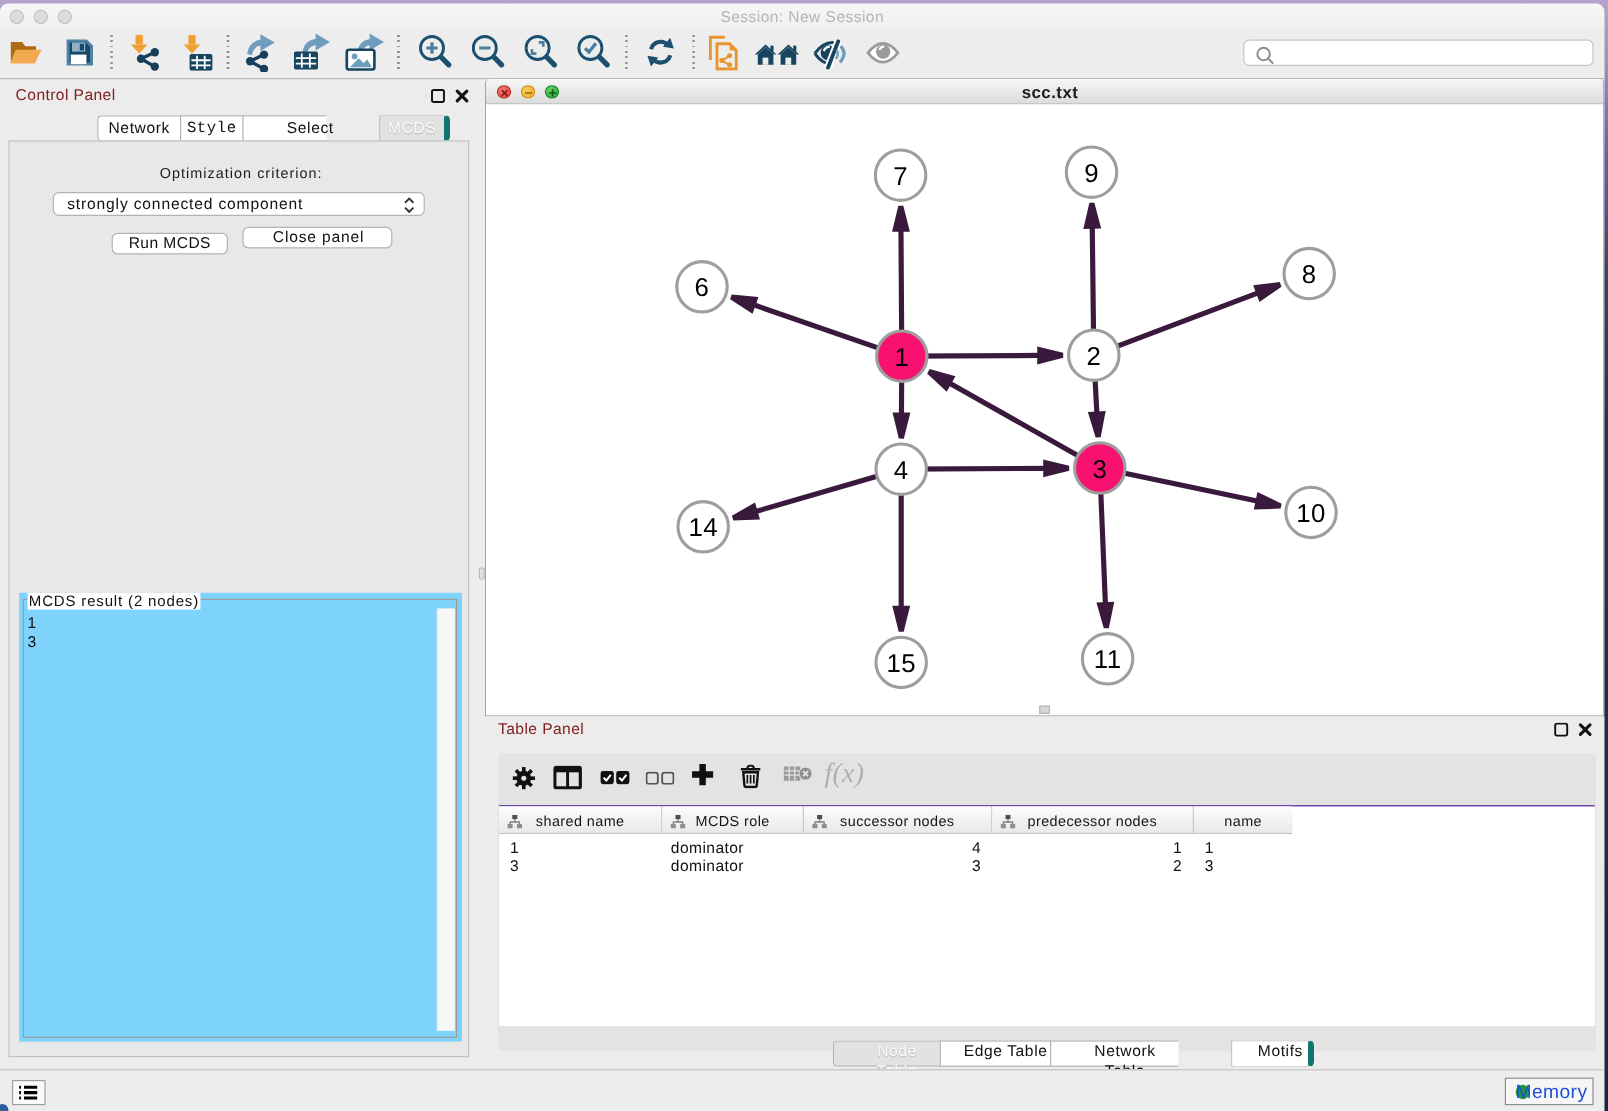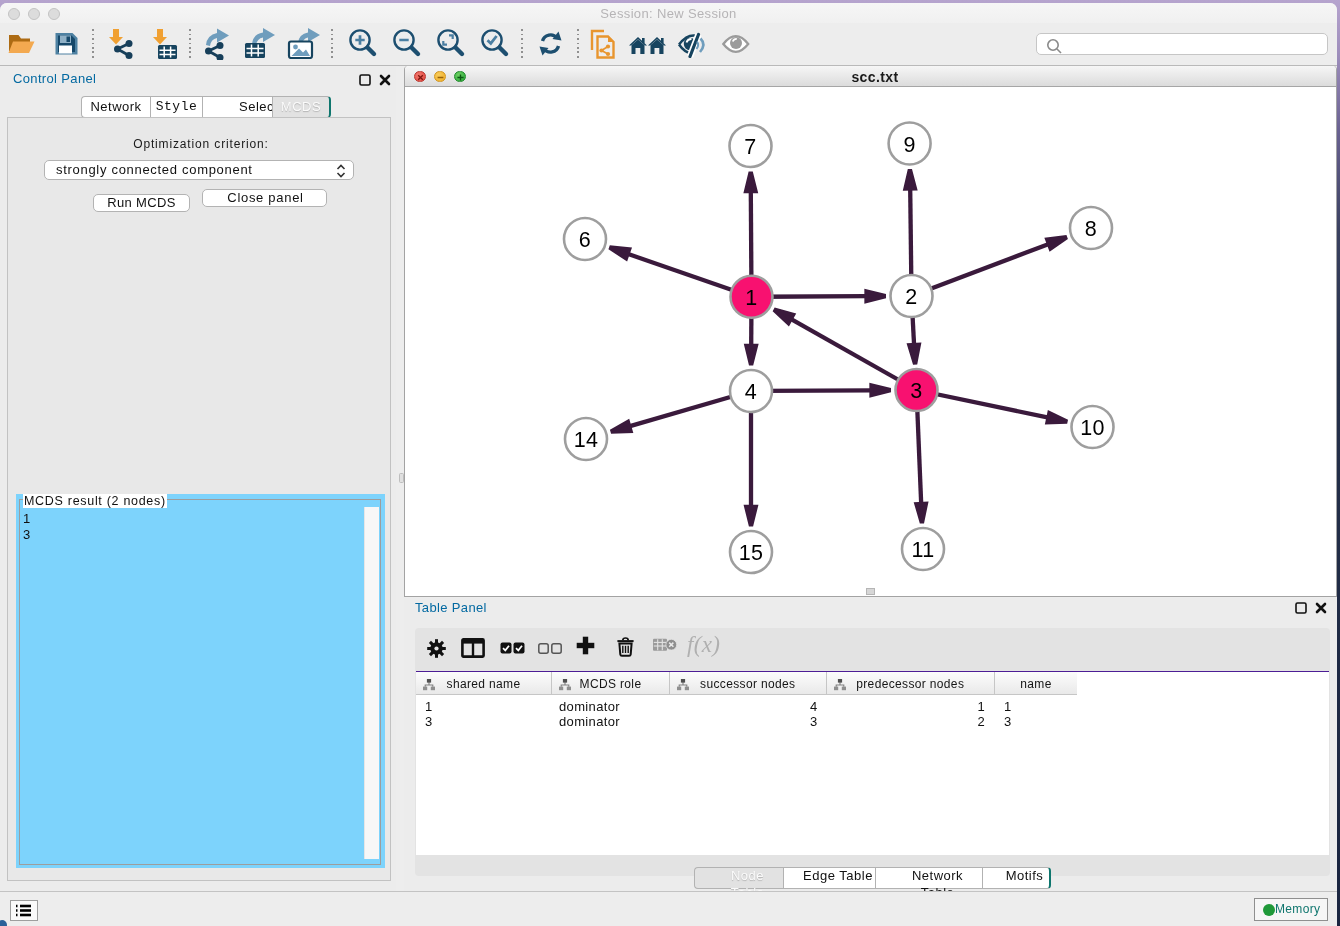--- a/index.html
+++ b/index.html
@@ -19,26 +19,26 @@
   font-size:13px; color:#b6b4b6; }
 
 .toolbar { position:absolute; left:0; top:20px; width:1337px; height:43px;
   background:#ededed; border-bottom:1px solid #b9b9b9; }
 .sep { position:absolute; top:6px; height:31px; width:1.5px;
   background-image:repeating-linear-gradient(#909090 0 1.5px, transparent 1.5px 4.5px); }
 .searchbox { position:absolute; left:1036px; top:10px; width:292px; height:22px;
   background:#fff; border:1px solid #c6c6c6; border-radius:5px; }
 
 .cpanel { position:absolute; left:0; top:64px; width:396px; height:824px; background:#ececec; }
-.ptitle { font-size:13px; color:#0369a1; }
+.ptitle { font-size:13px; color:#7f1d1d; }
 .tabs { position:absolute; display:flex; }
 .tab { height:22px; line-height:19px; font-size:13px; letter-spacing:0.5px; color:#111; text-align:center;
   background:#fff; border:1px solid #b2b2b2; border-right:none; }
 .tab:first-child { border-radius:4px 0 0 4px; }
-.tab:last-child { border-right:2px solid #0f766e; border-radius:0 4px 4px 0; }
+.tab:last-child { border-right:5px solid #0f766e; border-radius:0 4px 4px 0;margin-left:44px; }
 .tab.sel { background:#e2e2e2; color:#fbfbfb; text-shadow:0 1px 1px rgba(140,140,140,0.55); }
 .cbox { position:absolute; left:7px; top:50px; width:384px; height:764px;
   background:#e8e8e8; border:1px solid #c2c2c2; }
 .combo { position:absolute; background:#fff; border:1px solid #b3b3b3; border-radius:5px;
   font-size:13px; letter-spacing:0.7px; color:#111; }
 .btn { position:absolute; background:#fff; border:1px solid #b3b3b3; border-radius:5px;
   font-size:13px; color:#111; text-align:center; }
 .fieldset { position:absolute; left:16px; top:427px; width:369px; height:374px; background:#7dd3fc; }
 .fieldset .frame { position:absolute; left:3px; top:5px; right:4px; bottom:3px; border:1px solid #9d9d9d; }
 .fieldset .legend { position:absolute; left:7px; top:0px; background:#fff; padding:0 1px;
@@ -491,17 +491,17 @@
             <line x1="9" y1="9.5" x2="20" y2="9.5"></line>
           <line x1="5" y1="14" x2="6.5" y2="14"></line>
             <line x1="9" y1="14" x2="20" y2="14"></line>
         </g>
       </svg>
     </div>
     <div class="abs" style="left:1254px; top:6px; width:74px; height:23px; background:#f6f6f6; border:1px solid #8f8f8f;">
       <svg width="14" height="14" style="position:absolute; left:7px; top:4px;">
           <circle cx="7" cy="7" r="6" fill="#1f9939"></circle>
         </svg>
-      <span style="position:absolute; left:20px; top:2.5px; font-size:12px; color:#0f766e;">Memory</span>
+      <span style="position:absolute; left:8px; top:2.5px; font-size:16px; color:#1d4ed8;">Memory</span>
     </div>
     <div class="abs" style="left:-3px; top:28px; width:10px; height:10px; border-radius:50%; background:#2a6099;"></div>
   </div>
 </div>
 
 </body></html>

